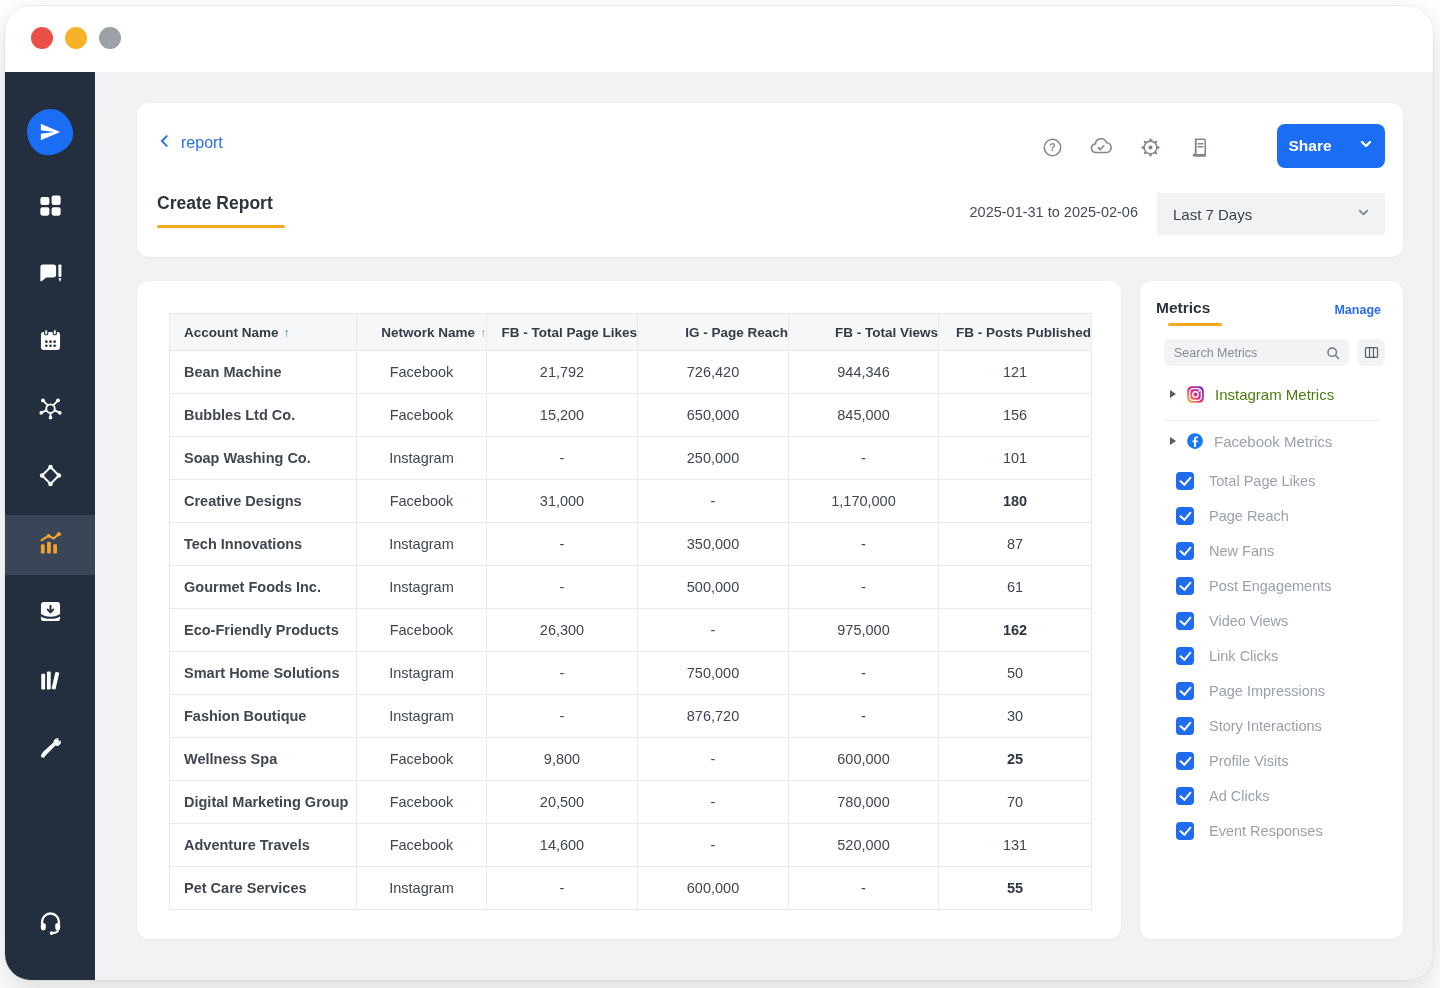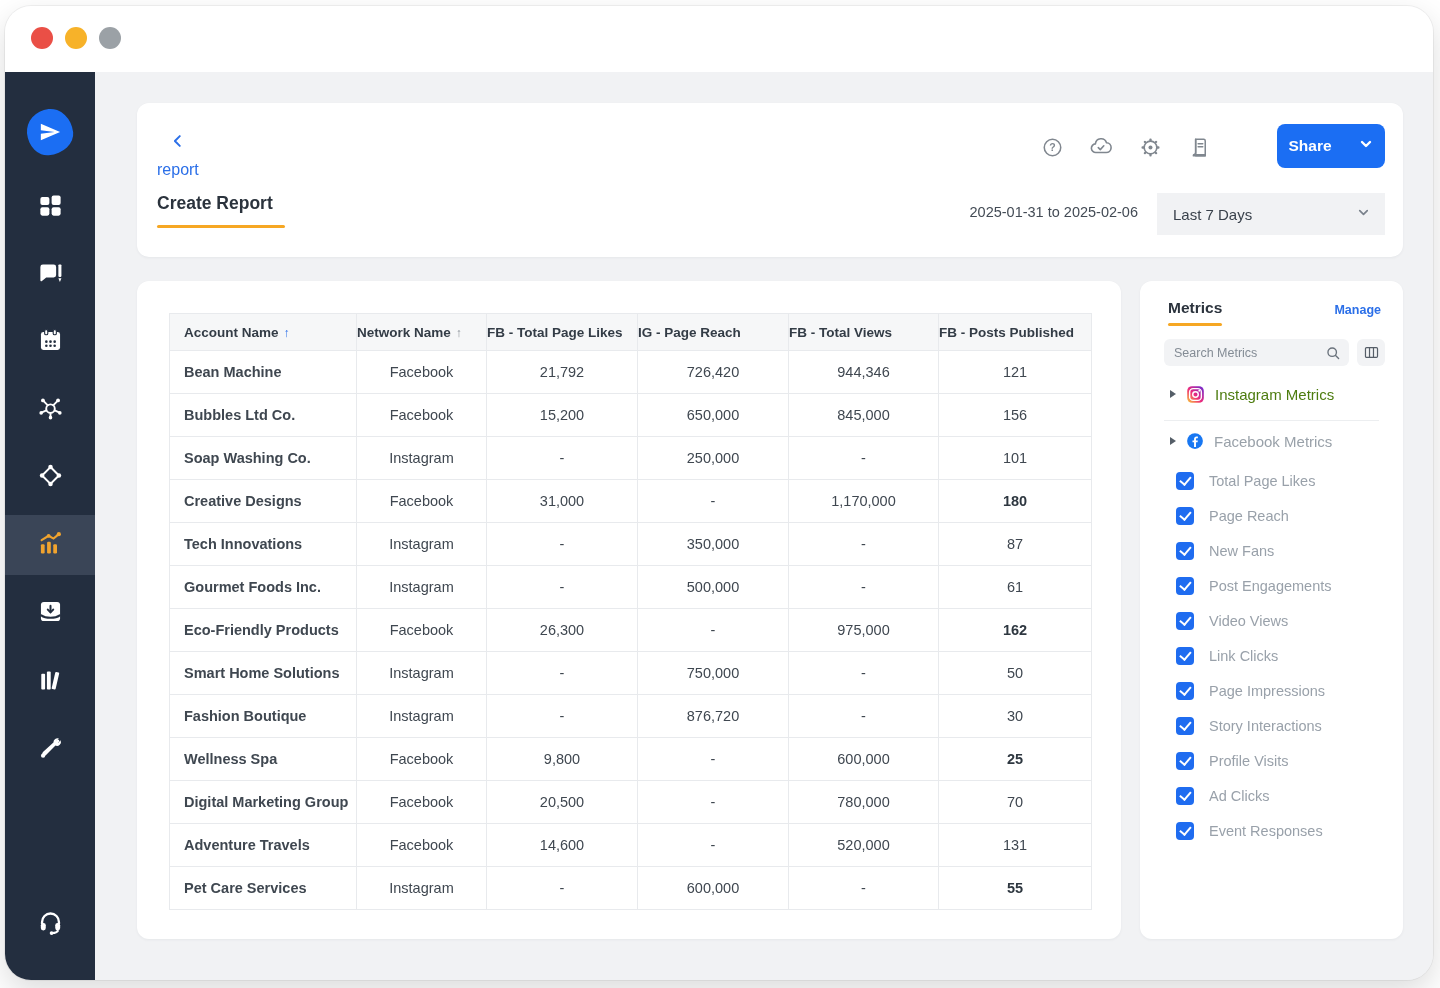--- a/index.html
+++ b/index.html
@@ -26,47 +26,47 @@
     display:flex;align-items:center;justify-content:center;transform:rotate(-6deg);}
   .logo-blob svg{transform:rotate(6deg);}
   
   .content{position:absolute;left:90px;top:66px;right:0;bottom:0;background:var(--content-bg);}
   .card{position:absolute;background:var(--card-bg);border-radius:12px;box-shadow:0 1px 3px rgba(20,30,50,.05);}
   .topcard{left:42px;top:31px;width:1266px;height:154px;}
   .tablecard{left:42px;top:209px;width:984px;height:658px;}
   .metricscard{left:1045px;top:209px;width:263px;height:658px;}
   
   .back-link{position:absolute;left:20px;top:30px;display:flex;align-items:center;gap:8px;color:var(--link-blue);
-    font-size:16px;font-weight:500;cursor:pointer;flex-direction:column;}
+    font-size:16px;font-weight:500;cursor:pointer;}
   .top-icons{position:absolute;right:192px;top:32px;display:flex;gap:25px;align-items:center;}
   .icon-btn{width:24px;height:24px;display:flex;align-items:center;justify-content:center;cursor:pointer;}
   .share-btn{position:absolute;right:18px;top:21px;width:108px;height:44px;background:var(--accent-blue);border:none;
     border-radius:8px;color:#fff;font-size:15.5px;font-weight:700;display:flex;align-items:center;justify-content:center;
     gap:26px;cursor:pointer;font-family:"Liberation Sans",sans-serif;}
   .page-title{position:absolute;left:20px;top:90px;font-size:17.5px;font-weight:700;color:var(--text-dark);}
   .title-underline{position:absolute;left:20px;top:122px;width:128px;height:3px;border-radius:2px;background:var(--accent-yellow);}
   .date-range{position:absolute;right:265px;top:101px;font-size:14.5px;color:#434b55;}
   .period-select{position:absolute;left:1020px;top:90px;width:228px;height:42px;background:#f1f2f4;border-radius:0;
     display:flex;align-items:center;justify-content:space-between;padding:0 14px 0 16px;cursor:pointer;}
   .period-select span{font-size:15px;color:#3a424c;}
   
   .report-table{position:absolute;left:32px;top:32px;border-collapse:collapse;table-layout:fixed;width:922px;}
   .report-table col:nth-child(1){width:187px}.report-table col:nth-child(2){width:130px}
   .report-table col:nth-child(3){width:151px}.report-table col:nth-child(4){width:151px}
   .report-table col:nth-child(5){width:150px}.report-table col:nth-child(6){width:153px}
   .report-table th{height:37px;background:#f6f7f8;border:1px solid var(--table-border);font-size:13.5px;font-weight:700;
-    color:#333c46;text-align:left;cursor:pointer;}
+    color:#333c46;text-align:right;cursor:pointer;}
   .report-table th.first{text-align:left;padding-left:14px;}
   .report-table td{height:43px;border:1px solid var(--table-border);font-size:14.5px;color:var(--text-mid);text-align:center;}
   .report-table td.first{text-align:left;padding-left:14px;font-weight:bold;}
   .report-table td.bold{font-weight:700;color:#2e3740;}
   .sort-arrow{font-size:12px;color:#8a9199;margin-left:5px;}
   .sort-arrow.active{color:var(--link-blue);}
   
-  .metrics-title{position:absolute;left:28px;top:18px;font-size:15.5px;font-weight:700;color:var(--text-dark);}
+  .metrics-title{position:absolute;left:16px;top:18px;font-size:15.5px;font-weight:700;color:var(--text-dark);}
   .metrics-underline{position:absolute;left:28px;top:42px;width:54px;height:3px;border-radius:2px;background:var(--accent-yellow);}
   .manage-link{position:absolute;right:22px;top:22px;font-size:12.5px;font-weight:600;color:var(--link-blue);cursor:pointer;}
   .search-row{position:absolute;left:24px;top:58px;right:18px;display:flex;gap:8px;}
   .search-wrap{position:relative;flex:1;}
   .search-wrap input{width:100%;height:27px;border:none;background:#f2f3f5;border-radius:6px;padding:0 28px 0 10px;
     font-size:12.5px;color:#4a525c;font-family:"Liberation Sans",sans-serif;outline:none;}
   .search-wrap input::placeholder{color:#848c95;}
   .search-wrap svg{position:absolute;right:8px;top:6px;}
   .cols-btn{width:28px;height:27px;background:#f2f3f5;border:none;border-radius:6px;display:flex;align-items:center;
     justify-content:center;cursor:pointer;}

